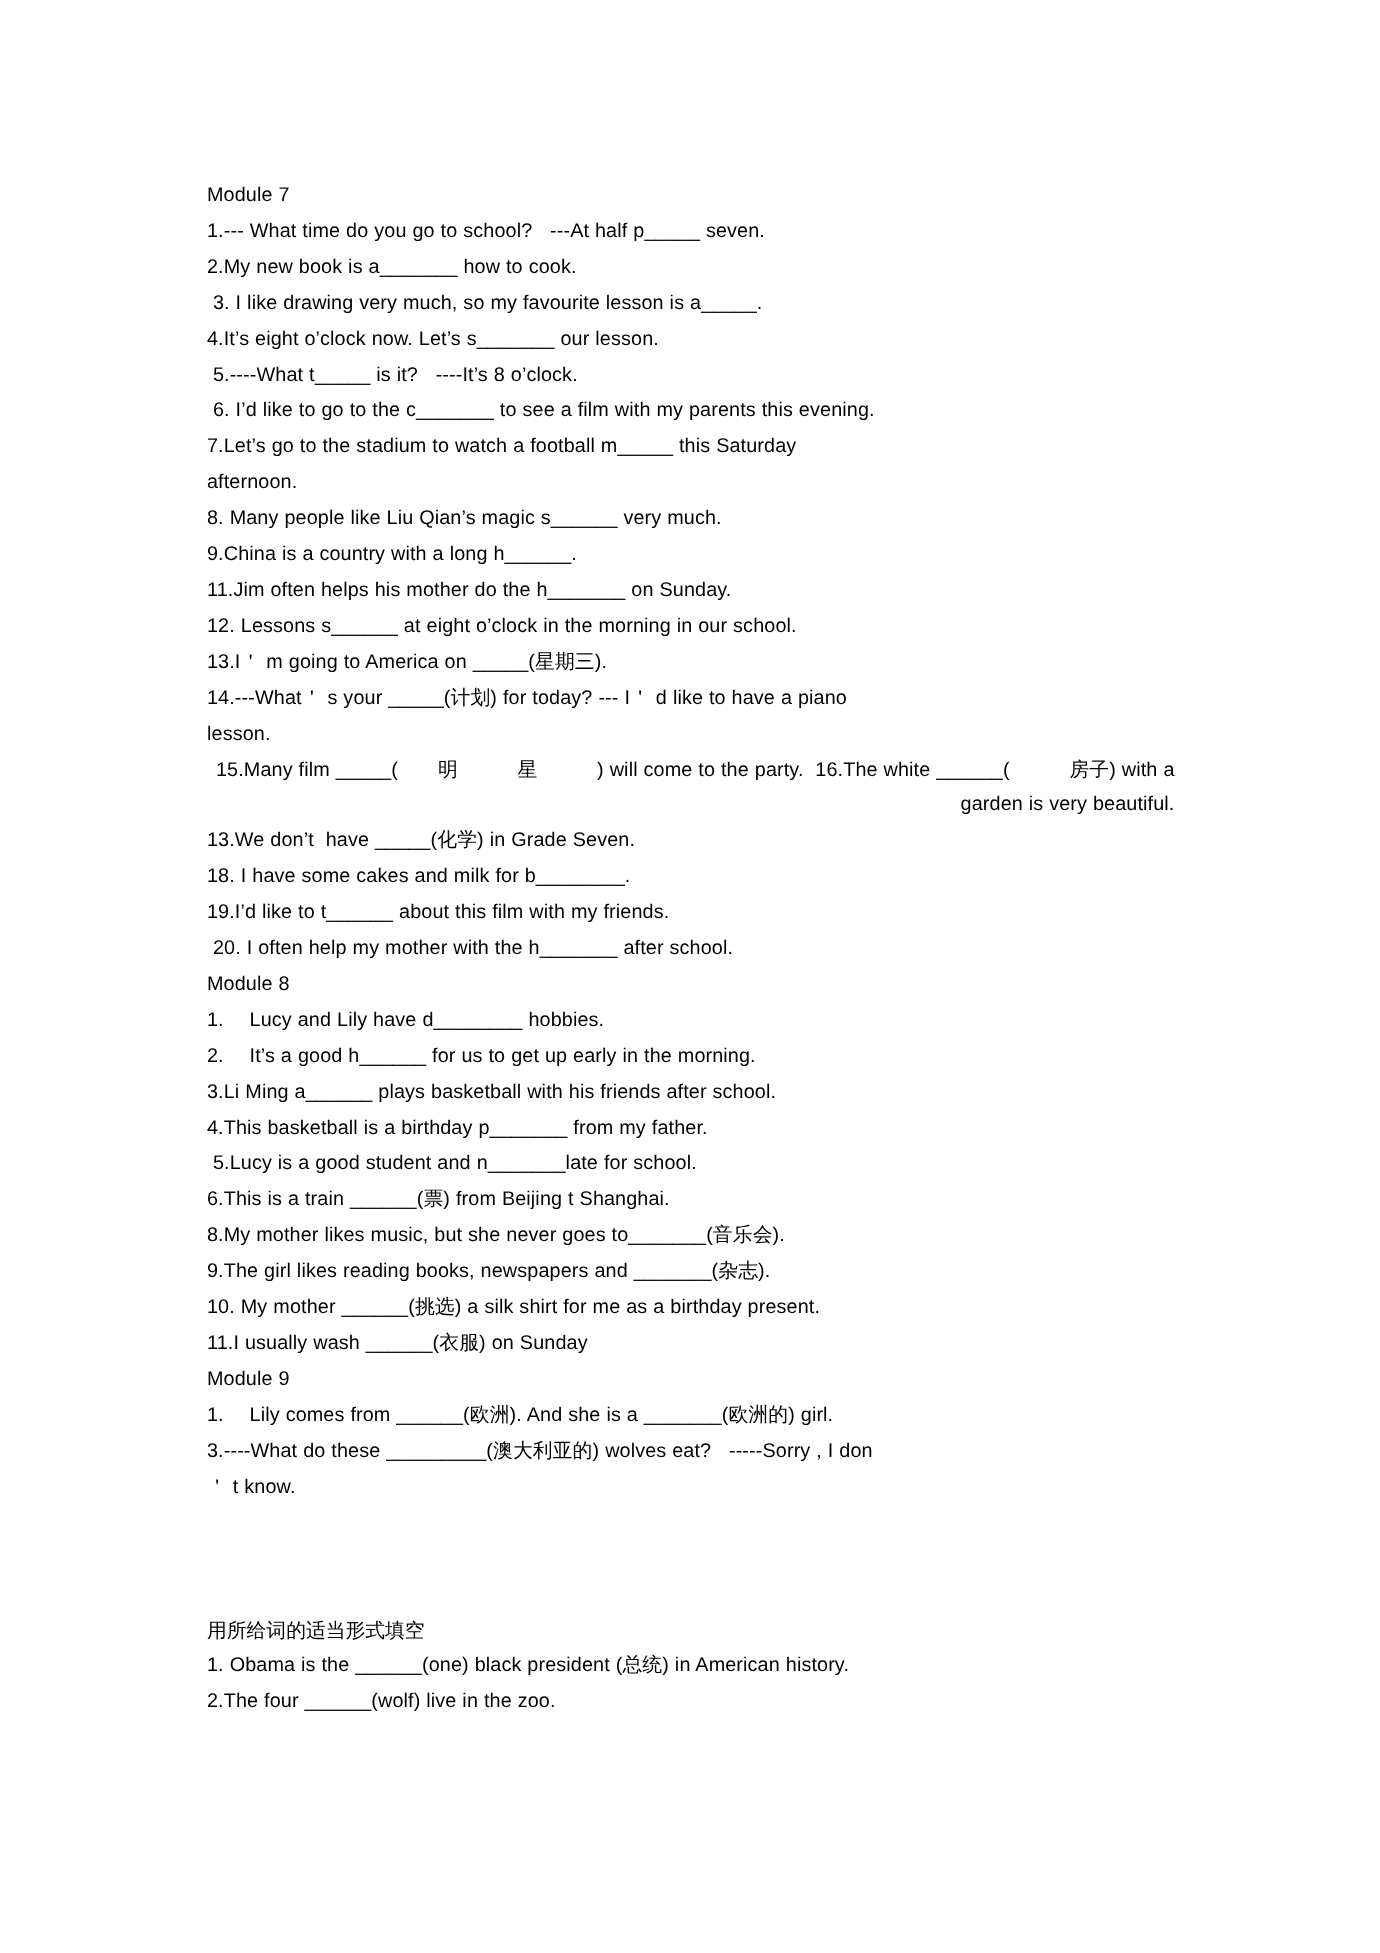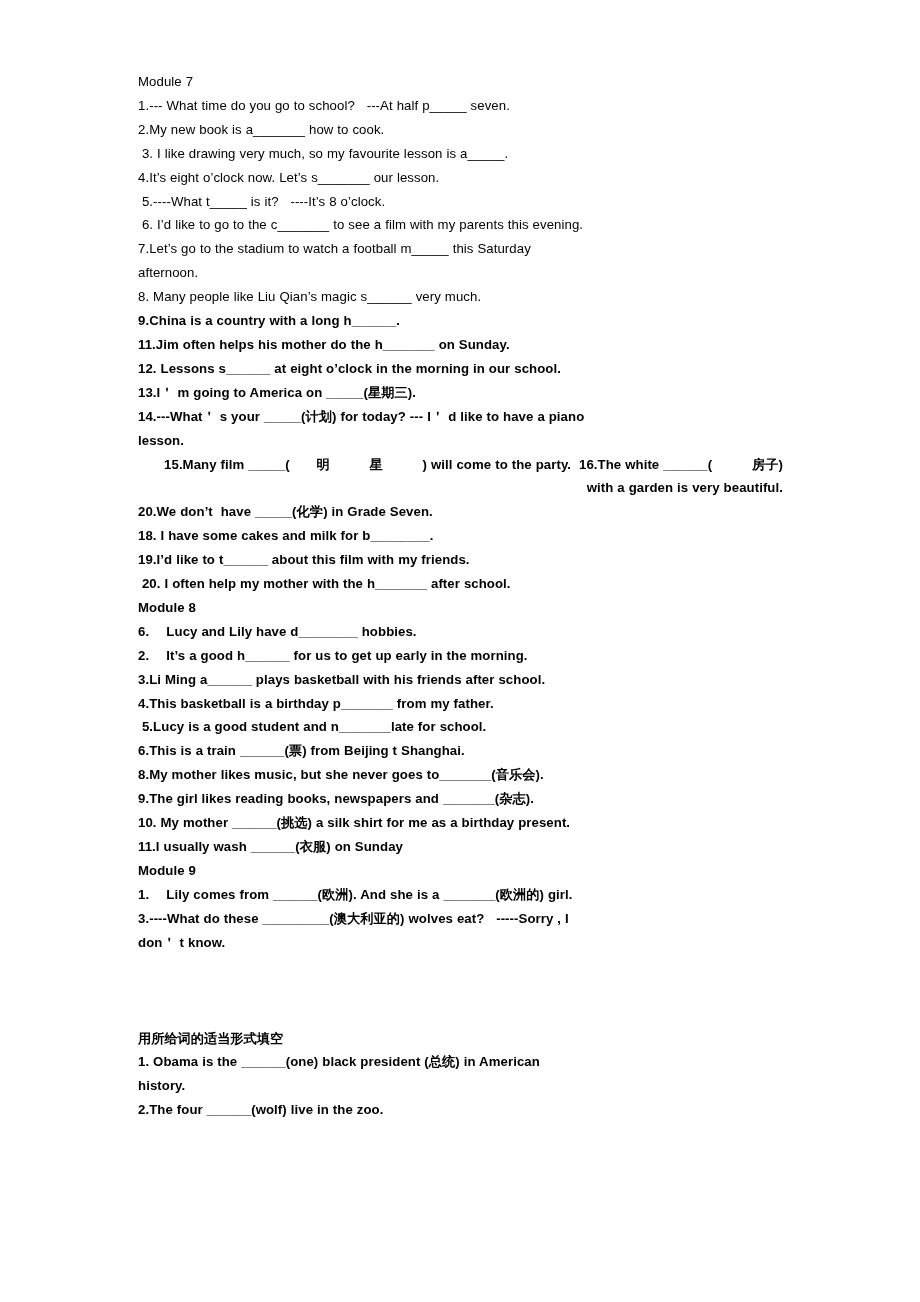--- a/index.html
+++ b/index.html
@@ -12,35 +12,35 @@
     height: 1302px;
     font-family: "Liberation Sans", "DejaVu Sans", sans-serif;
     color: #000000;
     overflow: hidden;
   }
   .page {
     position: relative;
     width: 728px;
     height: 1302px;
     box-sizing: border-box;
-    padding: 70px 140px 0 138px;
+    padding: 118px 140px 0 138px;
   }
   .line {
     font-size: 13.2px;
     line-height: 23.9px;
     white-space: pre-wrap;
     letter-spacing: 0.08px;
     word-spacing: 0.2px;
     margin: 0;
   }
   .light {
     font-weight: 400;
   }
   .bold {
-    font-weight: 700;
+    font-weight: 400;
   }
   .center {
     text-align: left;
     padding-right: 80px;
   }
   .blank {
     font-size: 13.2px;
     line-height: 23.9px;
     height: 23.9px;
   }
@@ -49,21 +49,21 @@
     width: 645px;
     text-align: right;
   }
   .hang {
     padding-left: 30px;
     text-indent: -30px;
   }
   .heading-cn {
     font-size: 13.2px;
     line-height: 23.9px;
-    font-weight: 700;
+    font-weight: 400;
     margin: 0;
   }
   .gap-lg {
     height: 72px;
   }
 </style>
 </head>
 <body>
 
 <div class="page">
@@ -77,27 +77,27 @@
   <p class="line light"> 6. I’d like to go to the c_______ to see a film with my parents this evening.</p>
   <p class="line light">7.Let’s go to the stadium to watch a football m_____ this Saturday afternoon.</p>
   <p class="line light">8. Many people like Liu Qian’s magic s______ very much.</p>
 
   <p class="line bold">9.China is a country with a long h______.</p>
   <p class="line bold">11.Jim often helps his mother do the h_______ on Sunday.</p>
   <p class="line bold">12. Lessons s______ at eight o’clock in the morning in our school.</p>
   <p class="line bold">13.I＇ m going to America on _____(星期三).</p>
   <p class="line bold">14.---What＇ s your _____(计划) for today? --- I＇ d like to have a piano lesson.</p>
   <p class="line bold wide">15.Many film _____(　　明　　　星　　　) will come to the party.  16.The white ______(　　　房子) with a garden is very beautiful.</p>
-  <p class="line bold">20.We don’t  have _____(化学) in Grade Seven.</p>
+  <p class="line bold">13.We don’t  have _____(化学) in Grade Seven.</p>
   <p class="line bold">18. I have some cakes and milk for b________.</p>
   <p class="line bold">19.I’d like to t______ about this film with my friends.</p>
   <p class="line bold"> 20. I often help my mother with the h_______ after school.</p>
 
   <p class="line bold center">Module 8</p>
-  <p class="line bold">6.　 Lucy and Lily have d________ hobbies.</p>
+  <p class="line bold">1.　 Lucy and Lily have d________ hobbies.</p>
   <p class="line bold">2.　 It’s a good h______ for us to get up early in the morning.</p>
   <p class="line bold">3.Li Ming a______ plays basketball with his friends after school.</p>
   <p class="line bold">4.This basketball is a birthday p_______ from my father.</p>
   <p class="line bold"> 5.Lucy is a good student and n_______late for school.</p>
   <p class="line bold">6.This is a train ______(票) from Beijing t Shanghai.</p>
   <p class="line bold">8.My mother likes music, but she never goes to_______(音乐会).</p>
   <p class="line bold">9.The girl likes reading books, newspapers and _______(杂志).</p>
   <p class="line bold">10. My mother ______(挑选) a silk shirt for me as a birthday present.</p>
   <p class="line bold">11.I usually wash ______(衣服) on Sunday</p>
 

